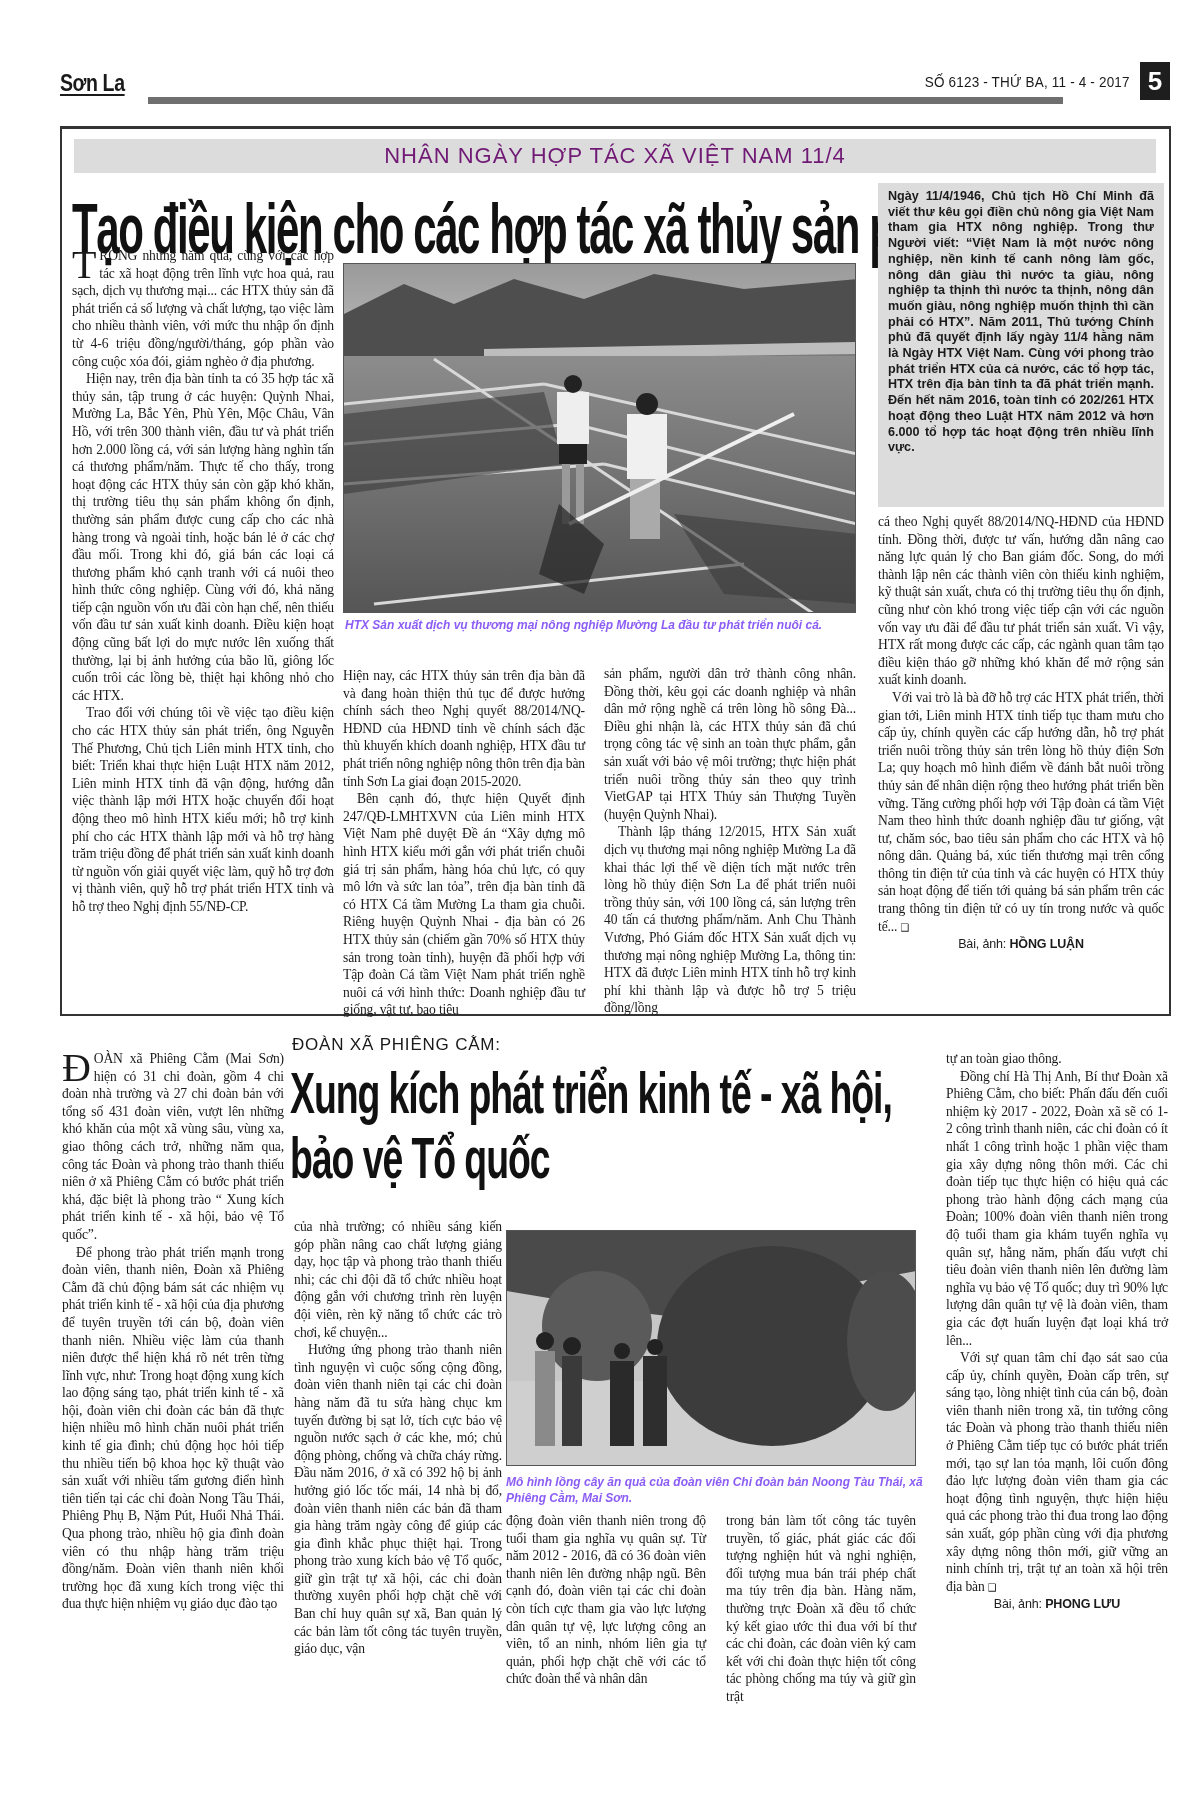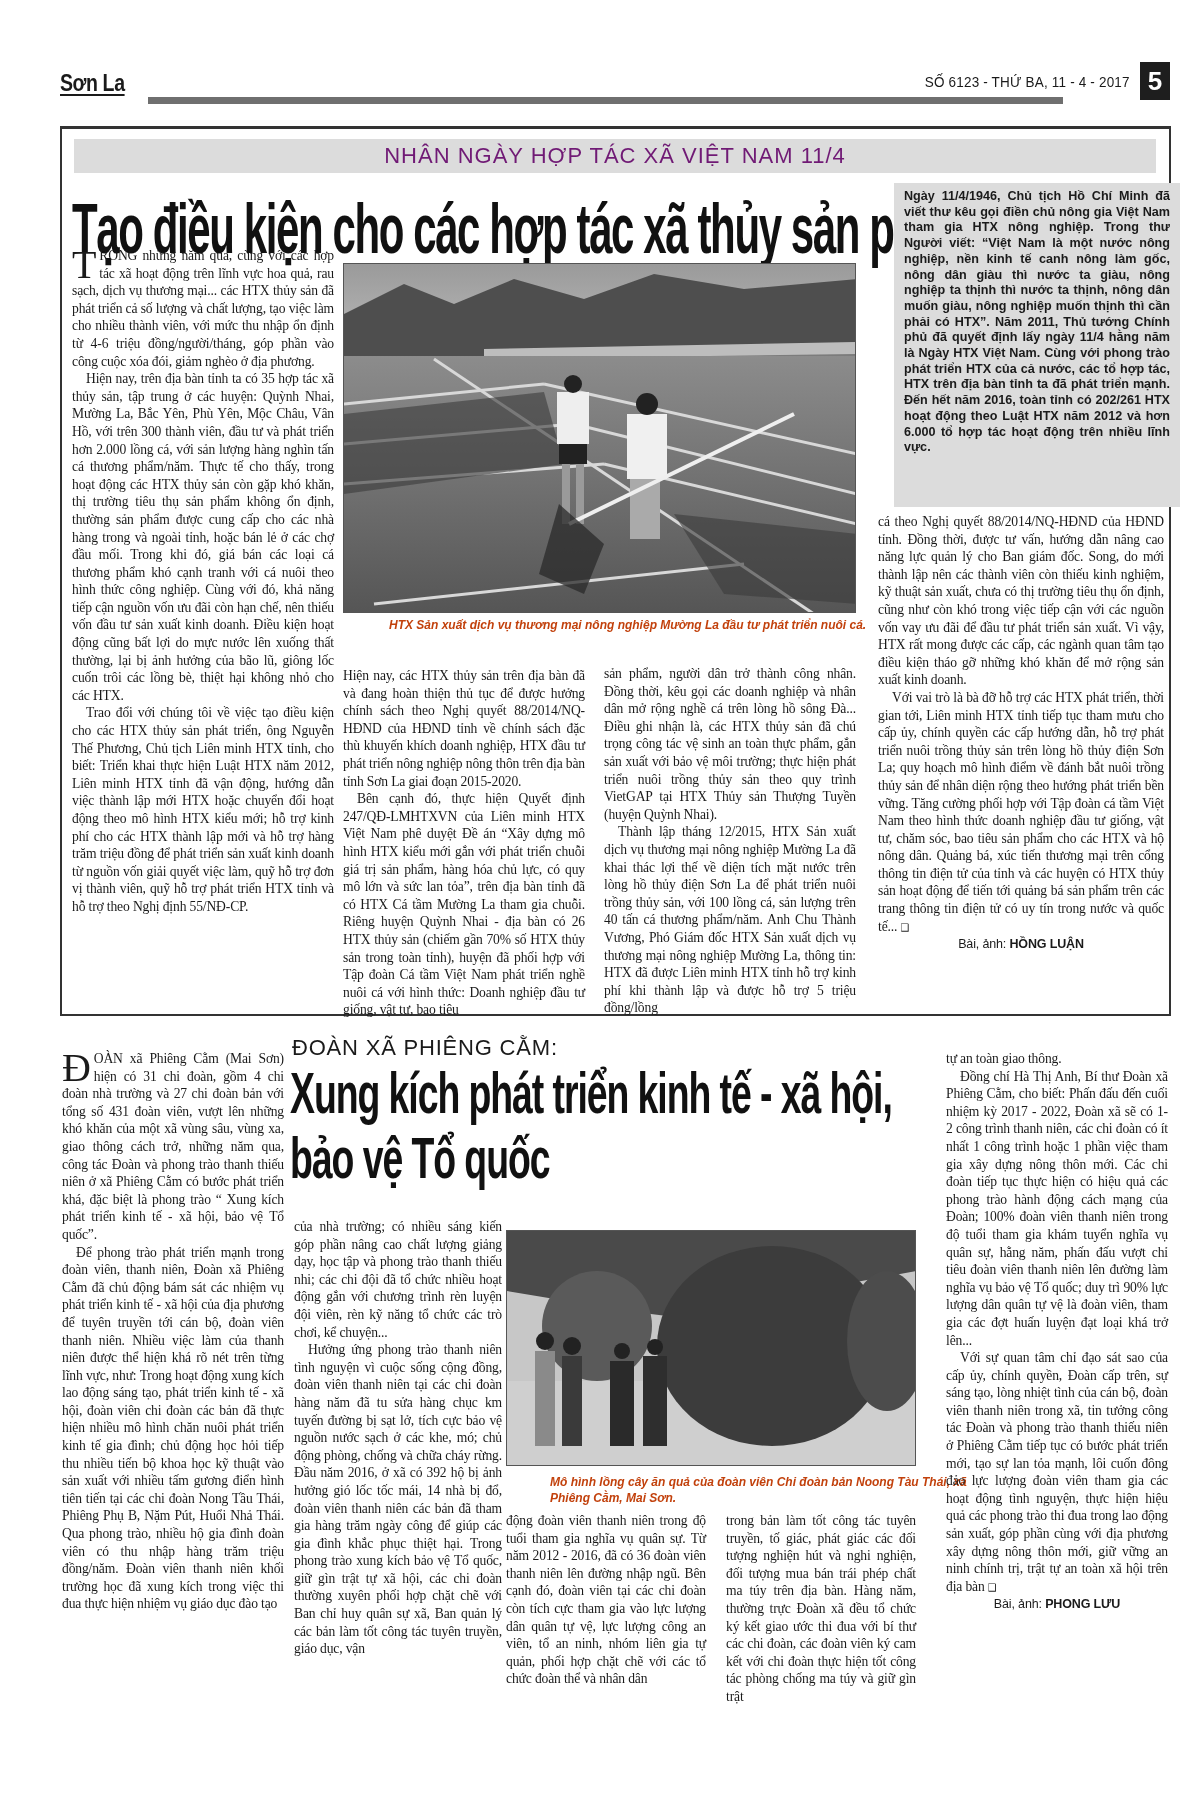--- a/index.html
+++ b/index.html
@@ -10,35 +10,35 @@
   .masthead { position: absolute; left: 60px; top: 62px; width: 1110px; height: 50px; }
   .section-name { position: absolute; left: 0; top: 8px; font-family: "Liberation Sans", sans-serif; font-weight: bold; font-size: 23px; text-decoration: underline; text-underline-offset: 3px; letter-spacing: -0.5px; transform: scaleX(0.85); transform-origin: left; }
   .mast-rule { position: absolute; left: 88px; top: 35px; width: 915px; height: 7px; background: #6f6f6f; }
   .issue-info { position: absolute; right: 40px; top: 11px; font-family: "Liberation Sans", sans-serif; font-size: 15px; letter-spacing: 0.2px; transform: scaleX(0.9); transform-origin: right; }
   .page-num { position: absolute; right: 0; top: 0; width: 30px; height: 38px; background: #1e1e1e; color: #fff; font-family: "Liberation Sans", sans-serif; font-weight: bold; font-size: 26px; text-align: center; line-height: 38px; }
 
   
   .box1 { position: absolute; left: 60px; top: 126px; width: 1111px; height: 890px; border: 2px solid #333; border-top-width: 3px; }
   .kicker-band { position: absolute; left: 12px; top: 10px; width: 1082px; height: 34px; background: #dcdcdc; text-align: center; font-family: "Liberation Sans", sans-serif; font-size: 22px; line-height: 34px; letter-spacing: 1px; color: #701a75; }
   .headline1 { position: absolute; left: 10px; top: 48px; width: 790px; height: 95px; font-family: "Liberation Sans", sans-serif; font-weight: bold; font-size: 60px; line-height: 88px; letter-spacing: -2px; white-space: nowrap; transform: scaleX(0.70) scaleY(1.18); transform-origin: left top; color: #111; }
-  .sidebar-box { position: absolute; left: 816px; top: 54px; width: 286px; height: 324px; background: #dcdcdc; padding: 6px 10px; font-family: "Liberation Sans", sans-serif; font-weight: bold; font-size: 12.6px; line-height: 15.7px; text-align: justify; color: #1a1a1a; margin-left: 16px; }
+  .sidebar-box { position: absolute; left: 816px; top: 54px; width: 286px; height: 324px; background: #dcdcdc; padding: 6px 10px; font-family: "Liberation Sans", sans-serif; font-weight: bold; font-size: 12.6px; line-height: 15.7px; text-align: justify; color: #1a1a1a; }
 
   .col { position: absolute; font-size: 13.6px; line-height: 17.6px; text-align: justify; letter-spacing: -0.15px; }
   .col p { text-indent: 14px; }
   .col p.first { text-indent: 0; }
   .dropcap { float: left; font-size: 40px; line-height: 32px; margin: 2px 3px 0 0; font-family: "Liberation Serif", serif; }
 
   .photo { position: absolute; overflow: hidden; border: 1px solid #555; }
-  .caption { position: absolute; font-family: "Liberation Sans", sans-serif; font-style: italic; font-weight: bold; font-size: 12px; line-height: 16px; color: #c2410c; margin-left: 44px; }
+  .caption { position: absolute; font-family: "Liberation Sans", sans-serif; font-style: italic; font-weight: bold; font-size: 12px; line-height: 16px; color: #8b5cf6; }
   .byline { text-align: center; font-family: "Liberation Sans", sans-serif; font-size: 12.5px; }
   .byline b { font-weight: bold; }
   .end-mark { font-family: "DejaVu Sans", sans-serif; font-size: 10px; }
 
   
-  .kicker2 { position: absolute; left: 292px; top: 1035px; font-family: "Liberation Sans", sans-serif; font-size: 22px; letter-spacing: 0.8px; color: #1a1a1a; }
+  .kicker2 { position: absolute; left: 292px; top: 1035px; font-family: "Liberation Sans", sans-serif; font-size: 17px; letter-spacing: 0.8px; color: #1a1a1a; }
   .headline2 { position: absolute; left: 290px; top: 1060px; width: 640px; font-family: "Liberation Sans", sans-serif; font-weight: bold; font-size: 52px; line-height: 58px; letter-spacing: -1.5px; transform: scaleX(0.72) scaleY(1.12); transform-origin: left top; color: #111; white-space: nowrap; }
 </style>
 </head>
 <body>
 
 <header class="masthead">
   <div class="section-name">Sơn La</div>
   <div class="mast-rule"></div>
   <div class="issue-info">SỐ 6123 - THỨ BA, 11 - 4 - 2017</div>
   <div class="page-num">5</div>

